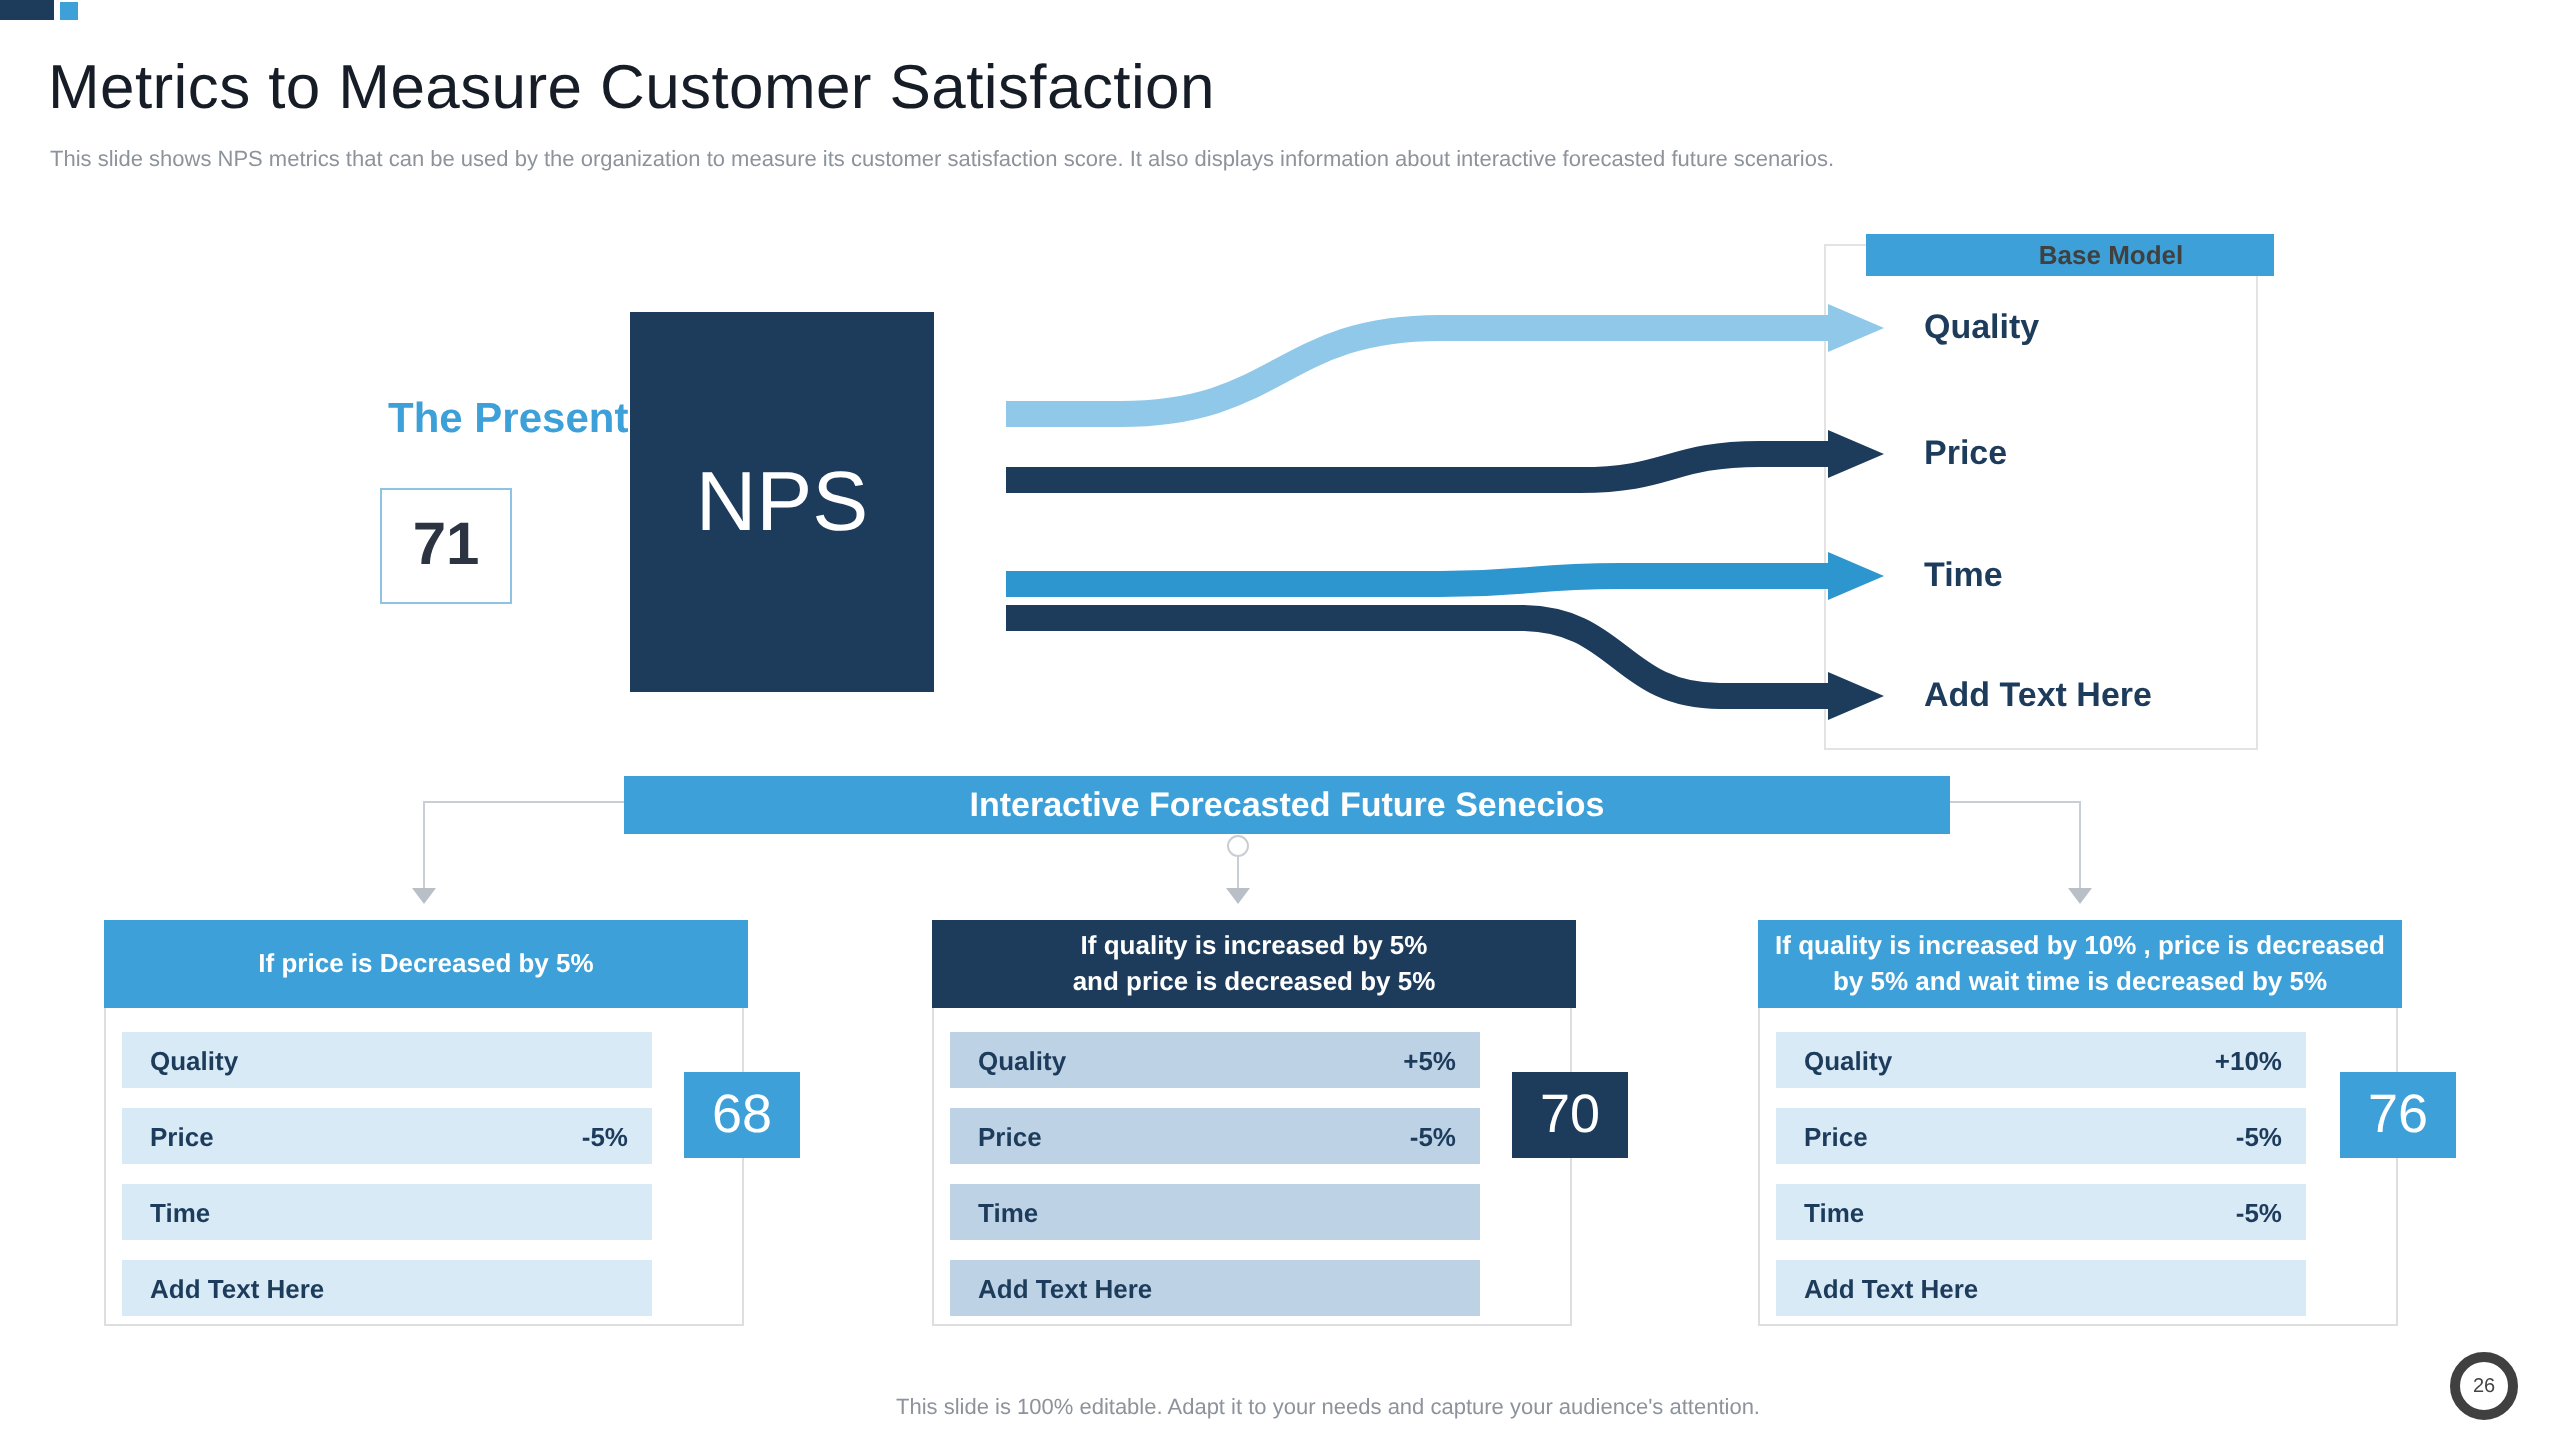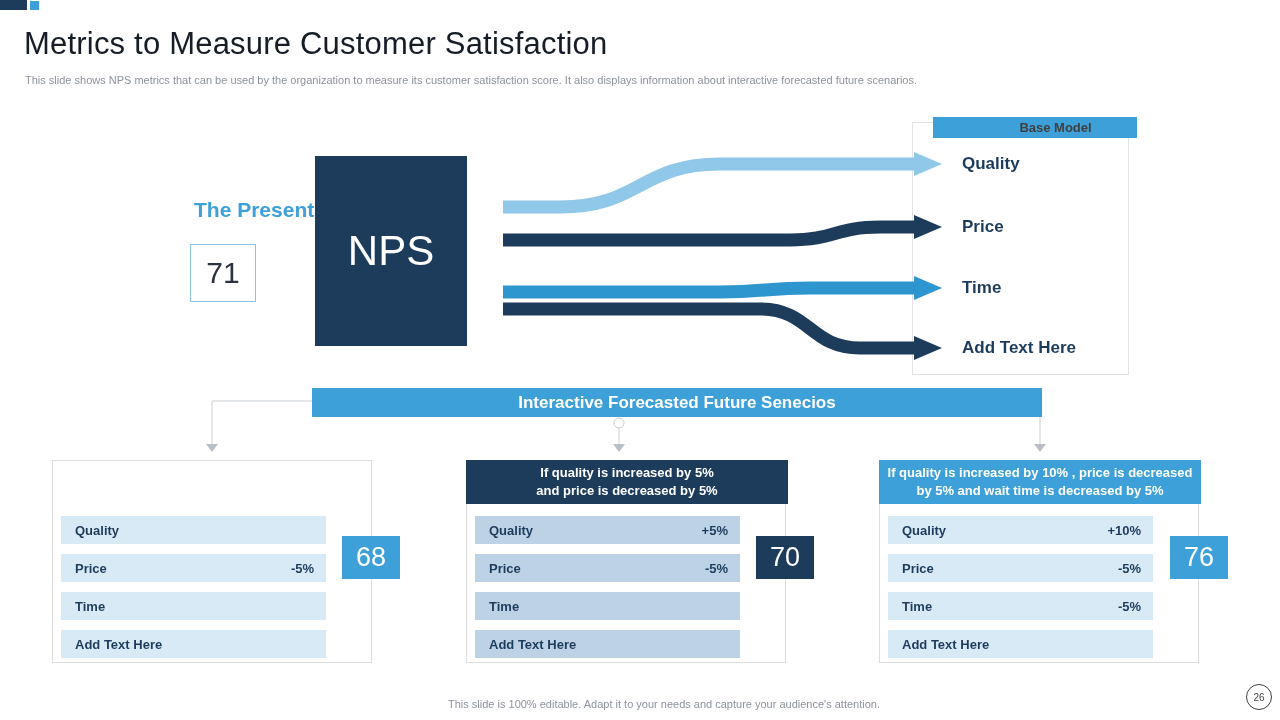--- a/index.html
+++ b/index.html
@@ -9,47 +9,47 @@
   
   .deco-bar{left:0;top:0;width:27px;height:10px;background:#1d3c5c;}
   .deco-sq{width:9px;height:9px;top:1px;}
   .deco-sq-navy{left:16px;background:#1d3c5c;}
   .deco-sq-blue{left:30px;background:#3da0d8;}
 
   .title{left:24px;top:26px;font-size:31px;color:#161d26;font-weight:500;letter-spacing:.2px;}
   .subtitle{left:25px;top:74px;font-size:11px;color:#8d939b;}
 
   .present-label{left:154px;top:198px;font-size:21px;font-weight:bold;color:#3da0d8;margin-left:40px;}
-  .score-71{left:190px;top:244px;width:64px;height:56px;border:1px solid #8fc3e3;display:flex;align-items:center;justify-content:center;font-size:30px;color:#2b3440;background:#fff;}
+  .score-71{left:190px;top:244px;width:64px;height:56px;border:1px solid #8fc3e3;display:flex;align-items:center;justify-content:center;font-size:30px;color:#2b3440;background:#fff;font-weight:bold;}
   .nps-box{left:315px;top:156px;width:152px;height:190px;background:#1d3c5c;color:#fff;display:flex;align-items:center;justify-content:center;font-size:42px;}
 
   .svg-overlay{left:0;top:0;pointer-events:none;}
 
   .base-panel{left:912px;top:122px;width:215px;height:251px;border:1px solid #e3e3e3;}
   .base-header{left:933px;top:117px;width:163px;height:21px;background:#3da0d8;color:#404040;font-size:13px;font-weight:bold;display:flex;align-items:center;justify-content:center;padding-left:41px;}
   .base-item{left:962px;height:20px;font-size:17px;font-weight:bold;color:#1d3c5c;line-height:20px;}
   .bi1{top:154px;} .bi2{top:217px;} .bi3{top:278px;} .bi4{top:338px;}
 
-  .banner{left:312px;top:388px;width:730px;height:29px;background:#3da0d8;color:#fff;font-weight:bold;font-size:17px;display:flex;align-items:center;justify-content:center;}
+  .banner{left:312px;top:388px;width:663px;height:29px;background:#3da0d8;color:#fff;font-weight:bold;font-size:17px;display:flex;align-items:center;justify-content:center;}
 
   .card{top:460px;width:320px;height:203px;border:1px solid #dedede;background:#fff;box-sizing:border-box;}
   .card1{left:52px;} .card2{left:466px;padding-left:26px;} .card3{left:879px;}
   .card-header{position:absolute;left:-1px;top:-1px;width:322px;height:44px;display:flex;flex-direction:column;justify-content:center;align-items:center;text-align:center;color:#fff;font-size:13px;font-weight:bold;line-height:1.4;}
   .theme-blue{background:#3da0d8;}
   .theme-navy{background:#1d3c5c;}
   .rows{position:absolute;left:8px;top:55px;width:265px;}
   .row{height:28px;margin-bottom:10px;display:flex;align-items:center;justify-content:space-between;padding:0 12px 0 14px;box-sizing:border-box;font-size:13px;font-weight:bold;color:#1d3c5c;}
   .row-light{background:#d9eaf7;}
   .row-steel{background:#bed2e6;}
 
   .score-box{top:536px;width:58px;height:43px;display:flex;align-items:center;justify-content:center;color:#fff;font-size:27px;font-weight:normal;}
   .score1{left:342px;} .score2{left:756px;} .score3{left:1170px;}
 
   .footer{left:0;right:0;top:698px;text-align:center;font-size:11px;color:#8d939b;padding-left:48px;}
-  .page-circle{right:8px;bottom:10px;width:24px;height:24px;border:1px solid #404040;border-radius:50%;display:flex;align-items:center;justify-content:center;font-size:10px;color:#444;background:#fff;margin-top:26px;}
+  .page-circle{right:21px;bottom:10px;width:24px;height:24px;border:5px solid #404040;border-radius:50%;display:flex;align-items:center;justify-content:center;font-size:10px;color:#444;background:#fff;margin-top:26px;}
 </style>
 </head>
 <body>
 
 <div class="slide">
 
   <div class="abs deco-bar"></div>
   <div class="abs deco-sq deco-sq-navy"></div>
   <div class="abs deco-sq deco-sq-blue"></div>
 
@@ -89,20 +89,24 @@
 
   <div class="abs base-header">Base Model</div>
   <div class="abs base-item bi1">Quality</div>
   <div class="abs base-item bi2">Price</div>
   <div class="abs base-item bi3">Time</div>
   <div class="abs base-item bi4">Add Text Here</div>
 
   <div class="abs banner">Interactive Forecasted Future Senecios</div>
 
   <div class="abs card card1">
+    <div class="card-header theme-blue">
+      <span>If price is Decreased by 5%</span>
+      <span></span>
+    </div>
     <div class="rows">
       <div class="row row-light">
         <span>Quality</span>
         <span></span>
       </div>
       <div class="row row-light">
         <span>Price</span>
         <span>-5%</span>
       </div>
       <div class="row row-light">

